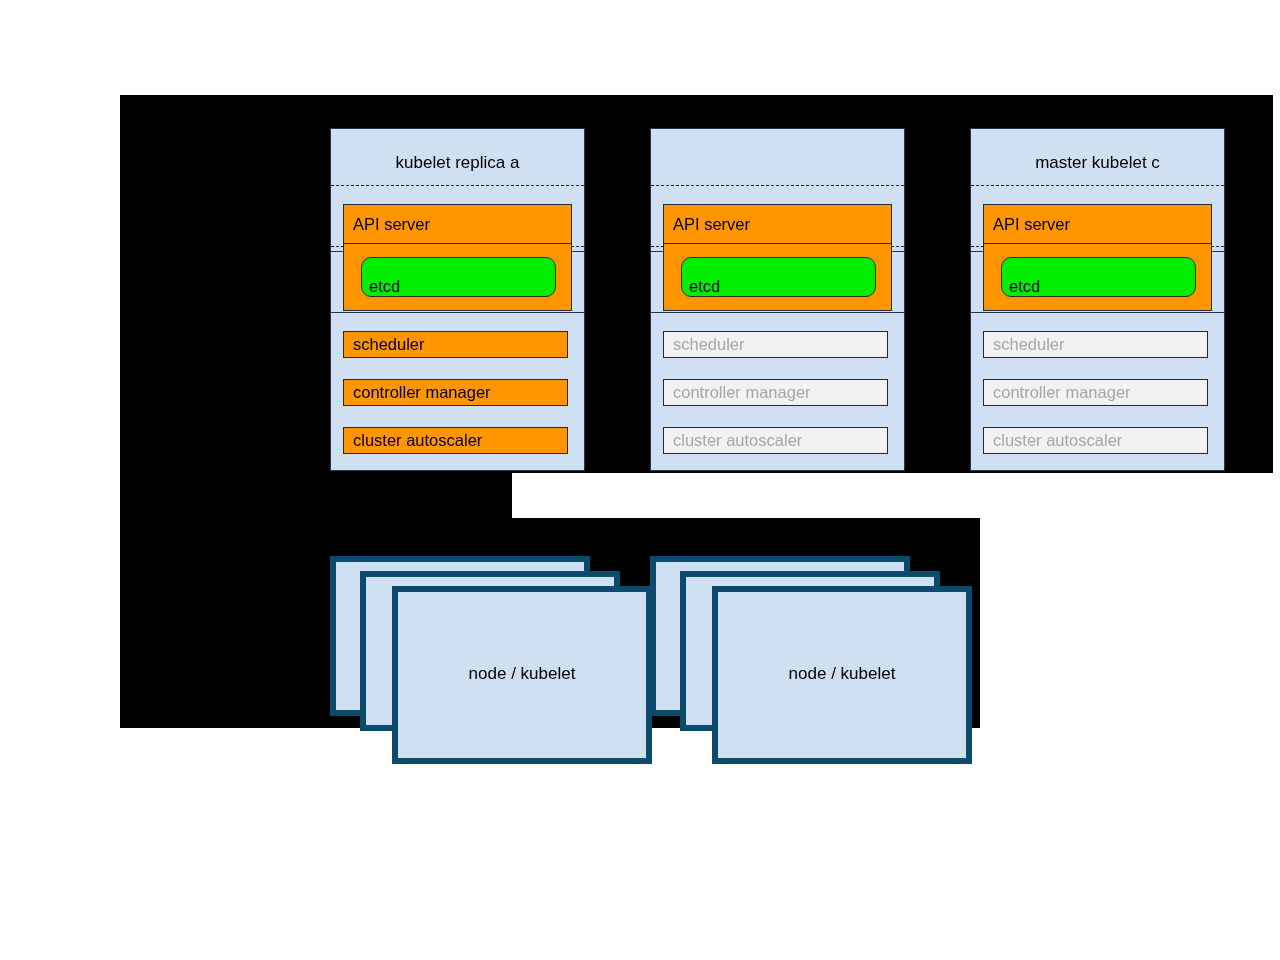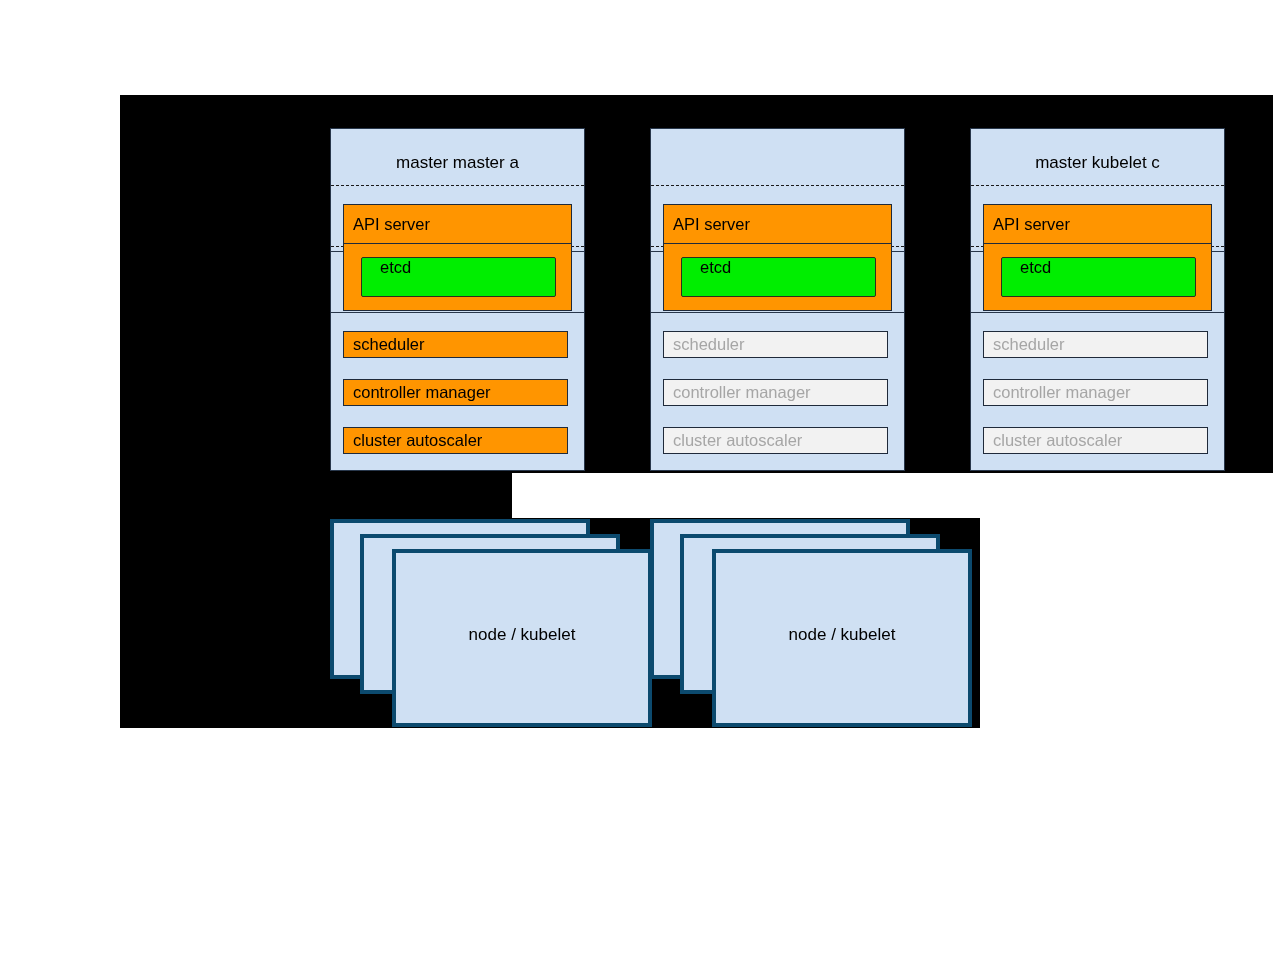--- a/index.html
+++ b/index.html
@@ -80,44 +80,45 @@
 
   
   .apiserver { z-index: 4; }
 
   
   .etcd {
     position: absolute;
     box-sizing: border-box;
     background: #00ee00;
     border: 1.4px solid #2f2f1a;
-    border-radius: 2px;
+    border-radius: 10px;
     font-size: 16.5px;
     color: #000000;
     display: flex;
-    align-items: flex-start;
-    padding-left: 18px;
+    align-items: flex-end;
+    padding-left: 7px;
     z-index: 6;
   }
   
   .etcd-band {
     position: absolute;
     box-sizing: border-box;
     background: #ff9500;
     border: 1.4px solid #1f2a3a;
     border-top: none;
     z-index: 3;
   }
 
   
   .node-card {
     position: absolute;
     box-sizing: border-box;
     background: #cfe0f3;
-    border: 4px solid #0c4a6e;
+    border: 6px solid #0c4a6e;
+    margin-top: 37px;
   }
   .node-label {
     position: absolute;
     left: 0;
     top: 72px;
     width: 100%;
     text-align: center;
     font-size: 17px;
     color: #000000;
   }
@@ -125,21 +126,21 @@
 </head>
 <body>
 
 <div id="stage">
 
   <div class="backdrop" id="backdrop-top"></div>
   <div class="backdrop" id="backdrop-mid"></div>
   <div class="backdrop" id="backdrop-bottom"></div>
 
   <div class="replica" style="left:330px; top:128px; width:255px; height:343px;">
-    <div class="replica-title">master master a</div>
+    <div class="replica-title">kubelet replica a</div>
     <div class="dash-line" style="top:56px;"></div>
     <div class="dash-line" style="top:117px;"></div>
     <div class="solid-line" style="top:122px;"></div>
     <div class="solid-line" style="top:183px;"></div>
   </div>
 
   <div class="etcd-band" style="left:343px; top:244px; width:229px; height:67px;"></div>
   <div class="comp active apiserver" style="left:343px; top:204px; width:229px; height:40px;">
     <span>API server</span>
   </div>

